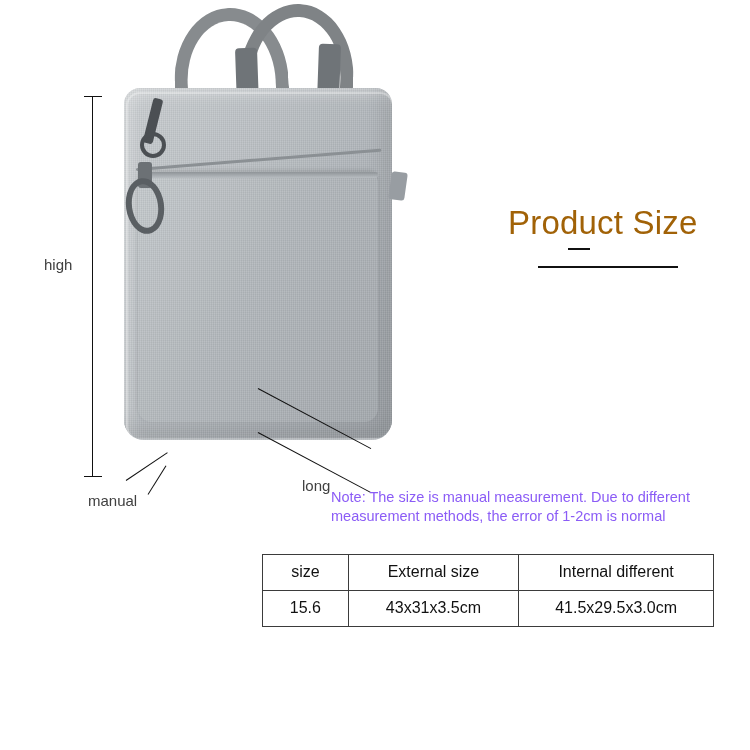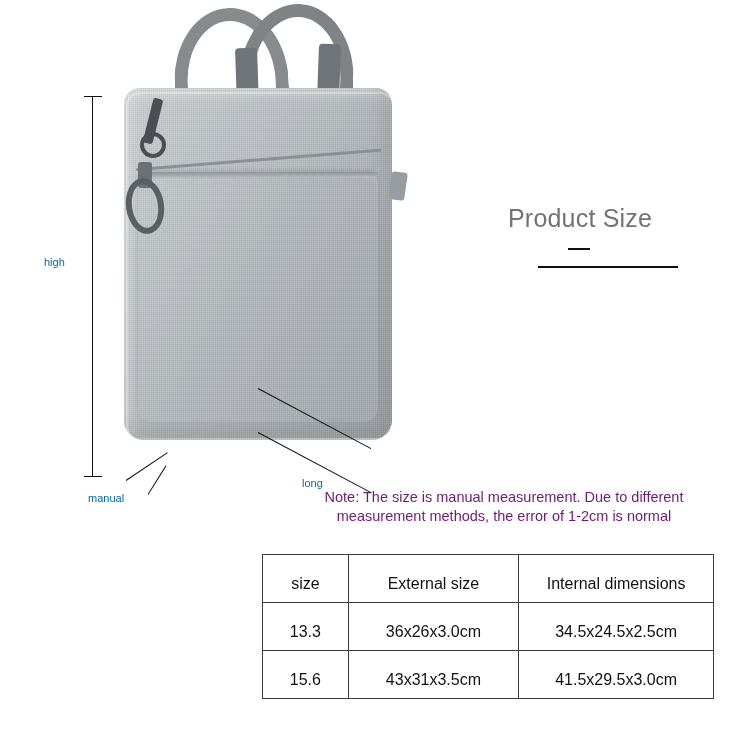--- a/index.html
+++ b/index.html
@@ -197,22 +197,22 @@
   .tick {
     position: absolute;
     background: #111;
     height: 1px;
   }
   .tick-top  { left: 84px; top: 96px;  width: 18px; }
   .tick-bot  { left: 84px; top: 476px; width: 18px; }
 
   .label {
     position: absolute;
-    font-size: 11px;
-    color: #0369a1;
+    font-size: 15px;
+    color: #404040;
     white-space: nowrap;
   }
   .label-high  { left: 44px; top: 256px; }
   .label-long  { left: 302px; top: 436px; margin-top: 41px; }
   .label-width { left: 88px; top: 492px; }
 
   .diag-line {
     position: absolute;
     left: 258px;
     top: 388px;
@@ -251,22 +251,22 @@
     background: #111;
     transform: rotate(-58deg);
     transform-origin: left center;
   }
 
   
   .title {
     position: absolute;
     left: 508px;
     top: 204px;
-    font-size: 25px;
-    color: #737373;
+    font-size: 33px;
+    color: #a16207;
     letter-spacing: .2px;
     white-space: nowrap;
   }
   .title-dash {
     position: absolute;
     left: 568px;
     top: 248px;
     width: 22px;
     height: 2px;
     background: #111;
@@ -276,43 +276,42 @@
     left: 538px;
     top: 266px;
     width: 140px;
     height: 2px;
     background: #111;
   }
 
   
   .note {
     position: absolute;
-    left: 318px;
+    left: 331px;
     top: 488px;
     width: 372px;
-    color: #701a75;
+    color: #8b5cf6;
     font-size: 14.5px;
     line-height: 18.5px;
-    text-align: center;
   }
 
   
   .size-table {
     position: absolute;
     left: 262px;
     top: 554px;
     width: 452px;
     border-collapse: collapse;
     font-size: 16px;
   }
   .size-table td, .size-table th {
     border: 1px solid #3b3b3b;
     text-align: center;
     font-weight: normal;
-    padding: 20px 4px 9px 4px;
+    padding: 8px 4px 9px 4px;
     color: #111;
   }
   .size-table th { font-weight: normal; }
   .col-size { width: 84px; }
   .col-ext  { width: 172px; }
   .col-int  { width: 196px; }
 </style>
 </head>
 <body>
 
@@ -361,29 +360,24 @@
   <div class="title-dash"></div>
   <div class="title-rule"></div>
 
   <div class="note">Note: The size is manual measurement. Due to different measurement methods, the error of 1-2cm is normal</div>
 
   <table class="size-table">
     <thead>
       <tr>
         <th class="col-size">size</th>
         <th class="col-ext">External size</th>
-        <th class="col-int">Internal dimensions</th>
+        <th class="col-int">Internal different</th>
       </tr>
     </thead>
     <tbody>
-      <tr>
-        <td>13.3</td>
-        <td>36x26x3.0cm</td>
-        <td>34.5x24.5x2.5cm</td>
-      </tr>
       <tr>
         <td>15.6</td>
         <td>43x31x3.5cm</td>
         <td>41.5x29.5x3.0cm</td>
       </tr>
     </tbody>
   </table>
 
 </div>
 

